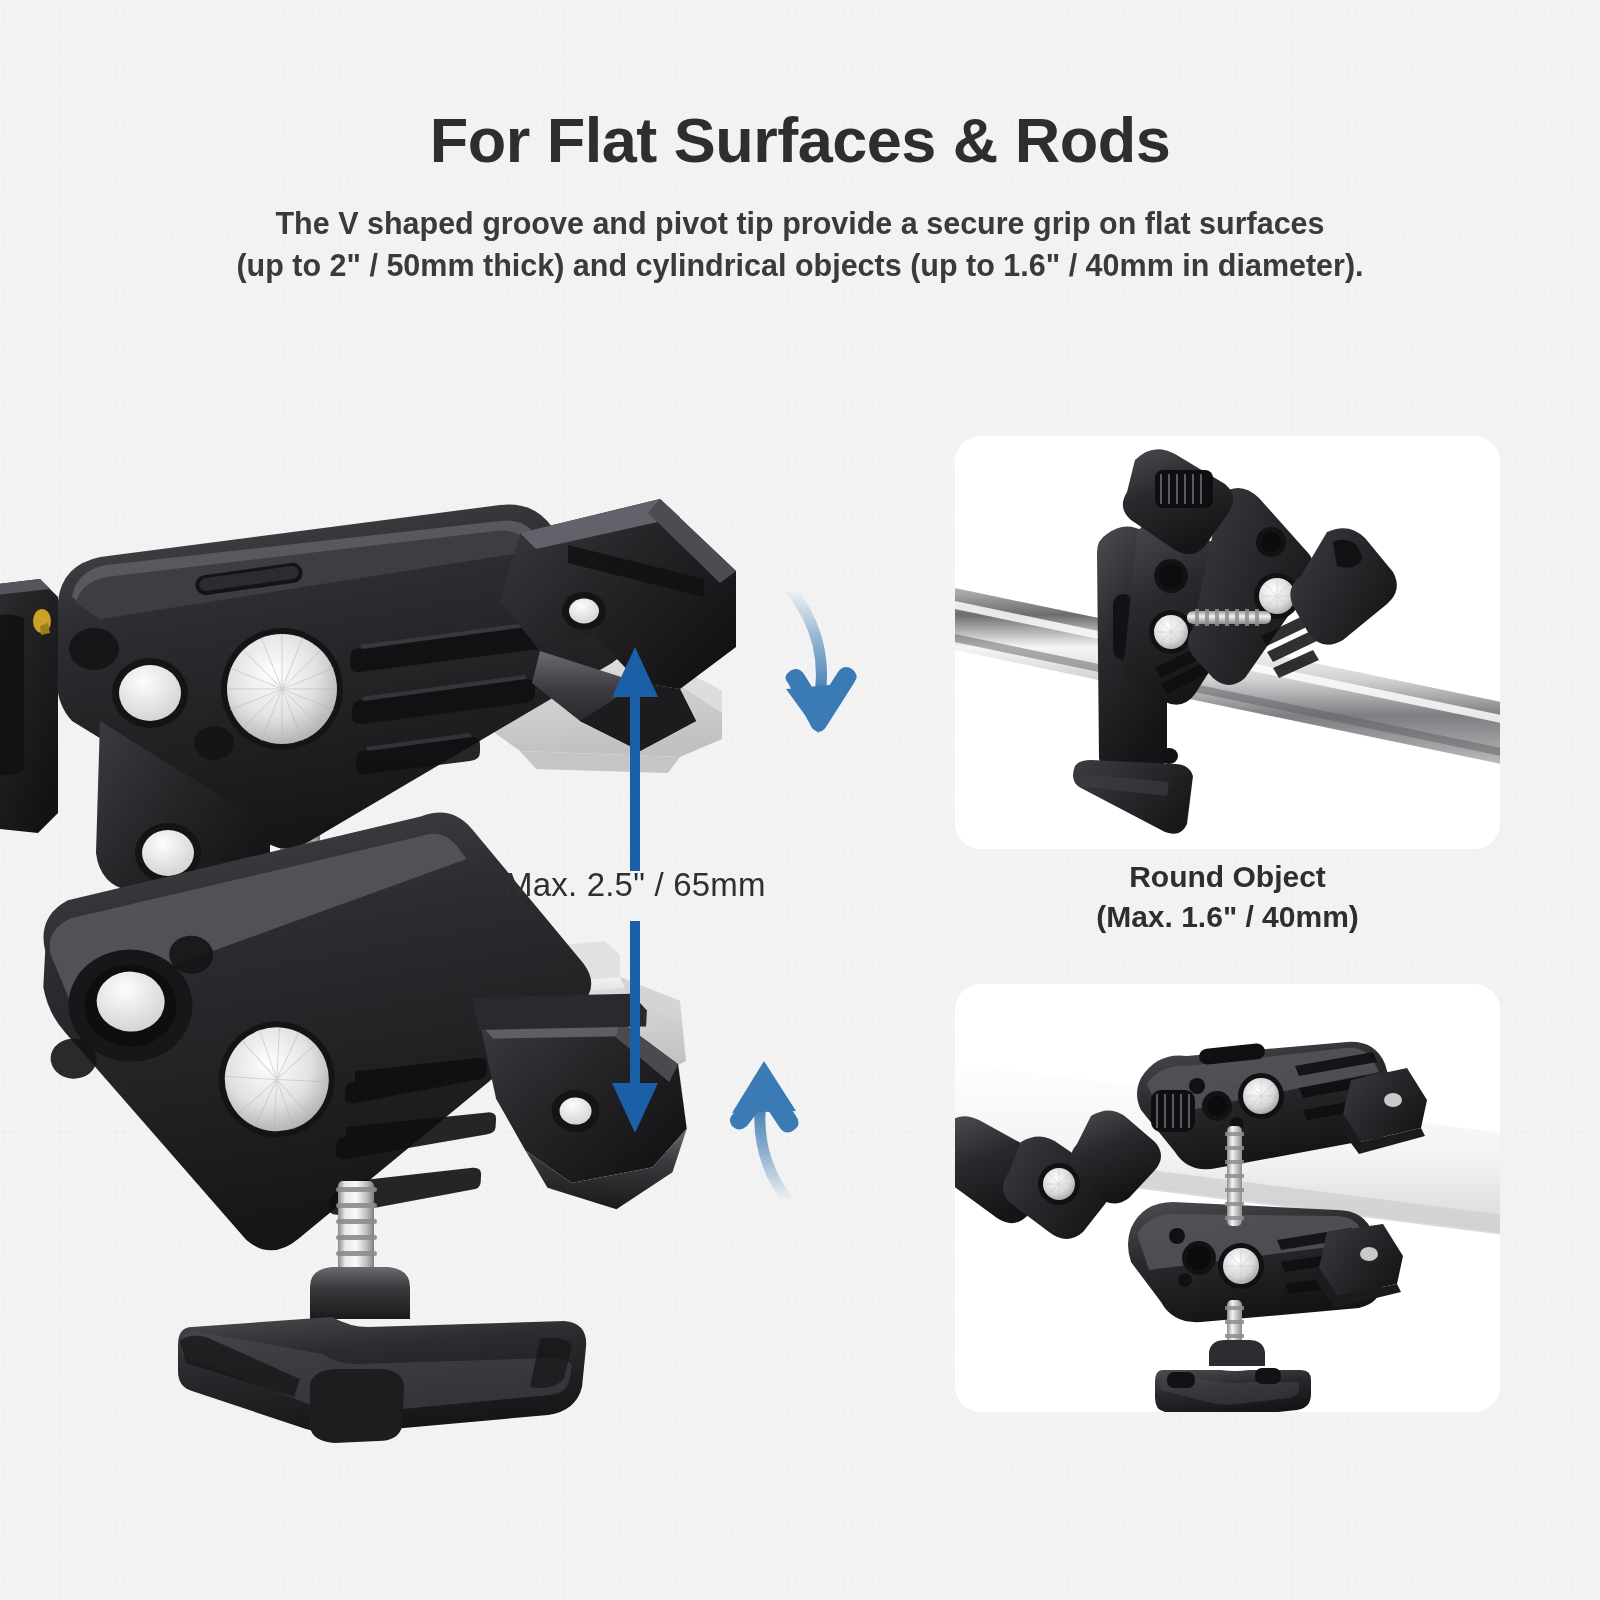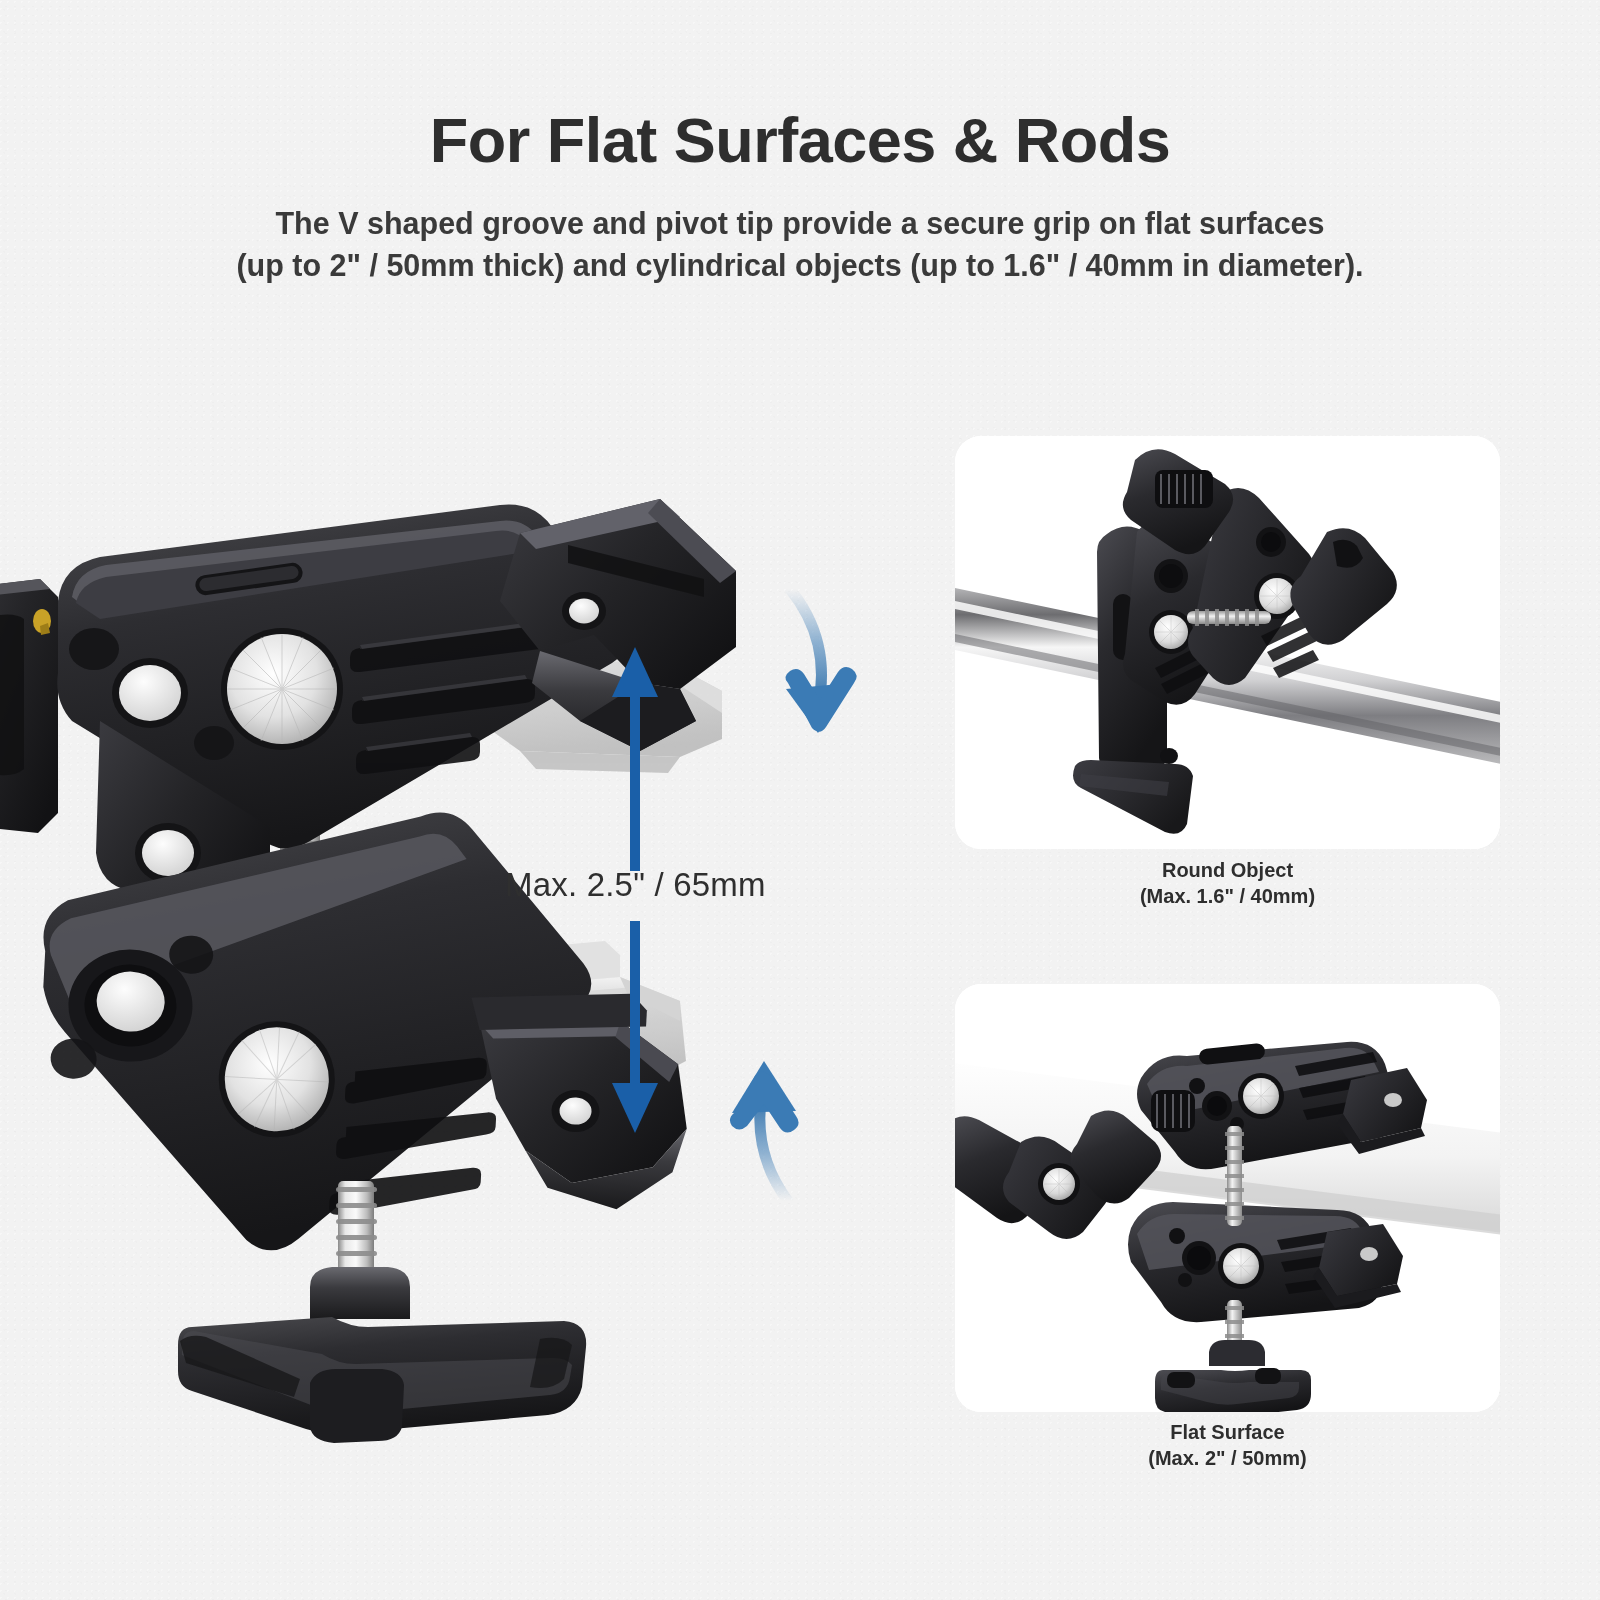--- a/index.html
+++ b/index.html
@@ -82,21 +82,21 @@
     overflow: hidden;
   }
   #card-round { left: 955px; top: 415px; width: 545px; height: 413px; }
   #card-flat  { left: 955px; top: 963px; width: 545px; height: 428px; }
   .card svg { display: block; width: 100%; height: 100%; }
 
   .caption {
     position: absolute;
     width: 545px;
     text-align: center;
-    font-size: 20px;
+    font-size: 30px;
     font-weight: bold;
     color: #2e2e2e;
     line-height: 1.32;
   }
   #caption-round { left: 955px; top: 836px; }
   #caption-flat  { left: 955px; top: 1398px; }
   .caption .sub { font-weight: bold; }
 </style>
 </head>
 <body>
@@ -603,18 +603,14 @@
 
       <g>
         <path d="M 254 368 q 2 -12 16 -12 l 24 0 q 14 0 16 12 l 0 14 l -56 0 Z" fill="#2c2c31"></path>
         <path d="M 208 386 q -8 0 -8 12 l 0 16 q 0 12 10 14 l 44 4 q 16 2 32 0 l 56 -6 q 14 -2 14 -16 l 0 -14 q 0 -10 -10 -10 l -52 0 q -14 2 -28 0 Z" fill="url(#fBlk)"></path>
         <path d="M 212 390 q -6 0 -6 8 l 0 8 l 46 12 q 16 4 30 2 l 52 -6 q 10 -2 10 -10 l 0 -6 l -50 0 q -14 2 -28 0 Z" fill="#46464c" opacity=".5"></path>
         <rect x="212" y="388" width="28" height="16" rx="7" fill="#121214"></rect>
         <rect x="300" y="384" width="26" height="16" rx="7" fill="#121214"></rect>
       </g>
     </svg>
   </div>
-  <div class="caption" id="caption-flat">
-    <div>Flat Surface</div>
-    <div class="sub">(Max. 2" / 50mm)</div>
-  </div>
 
 </div>
 
 </body></html>

